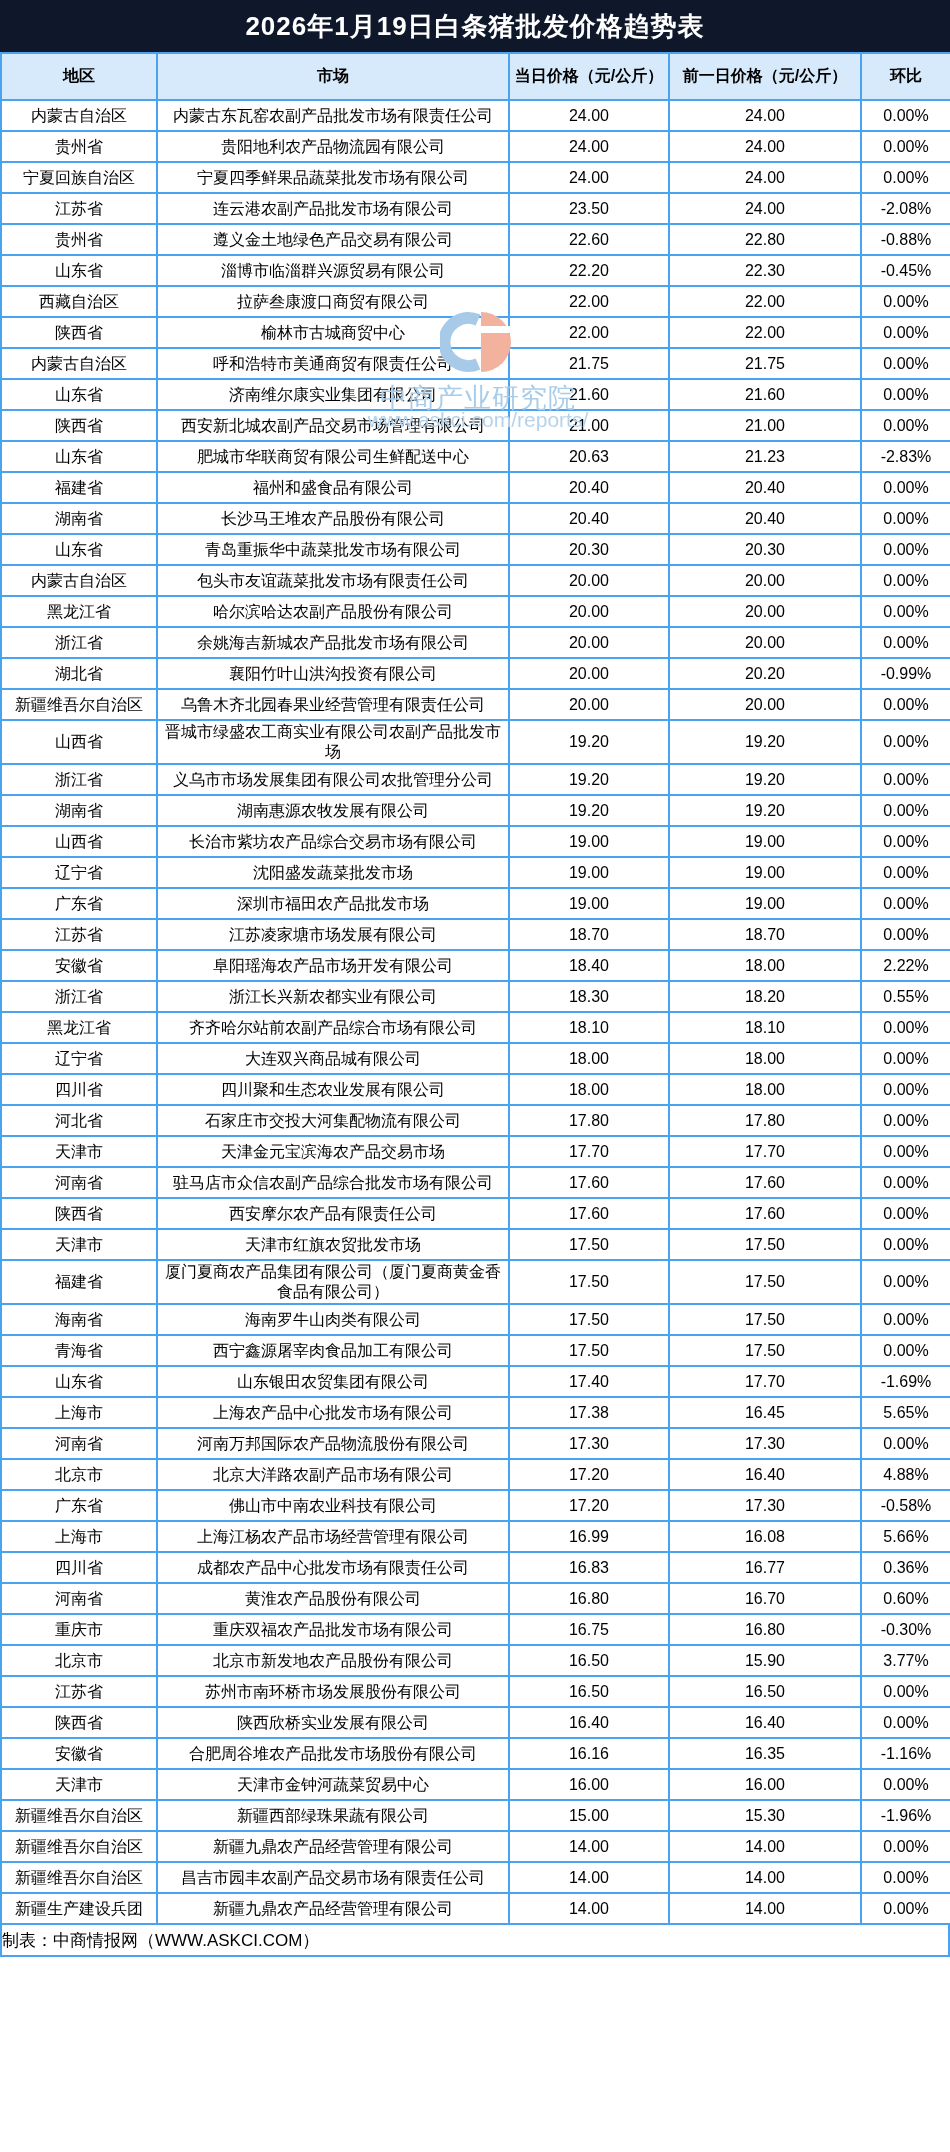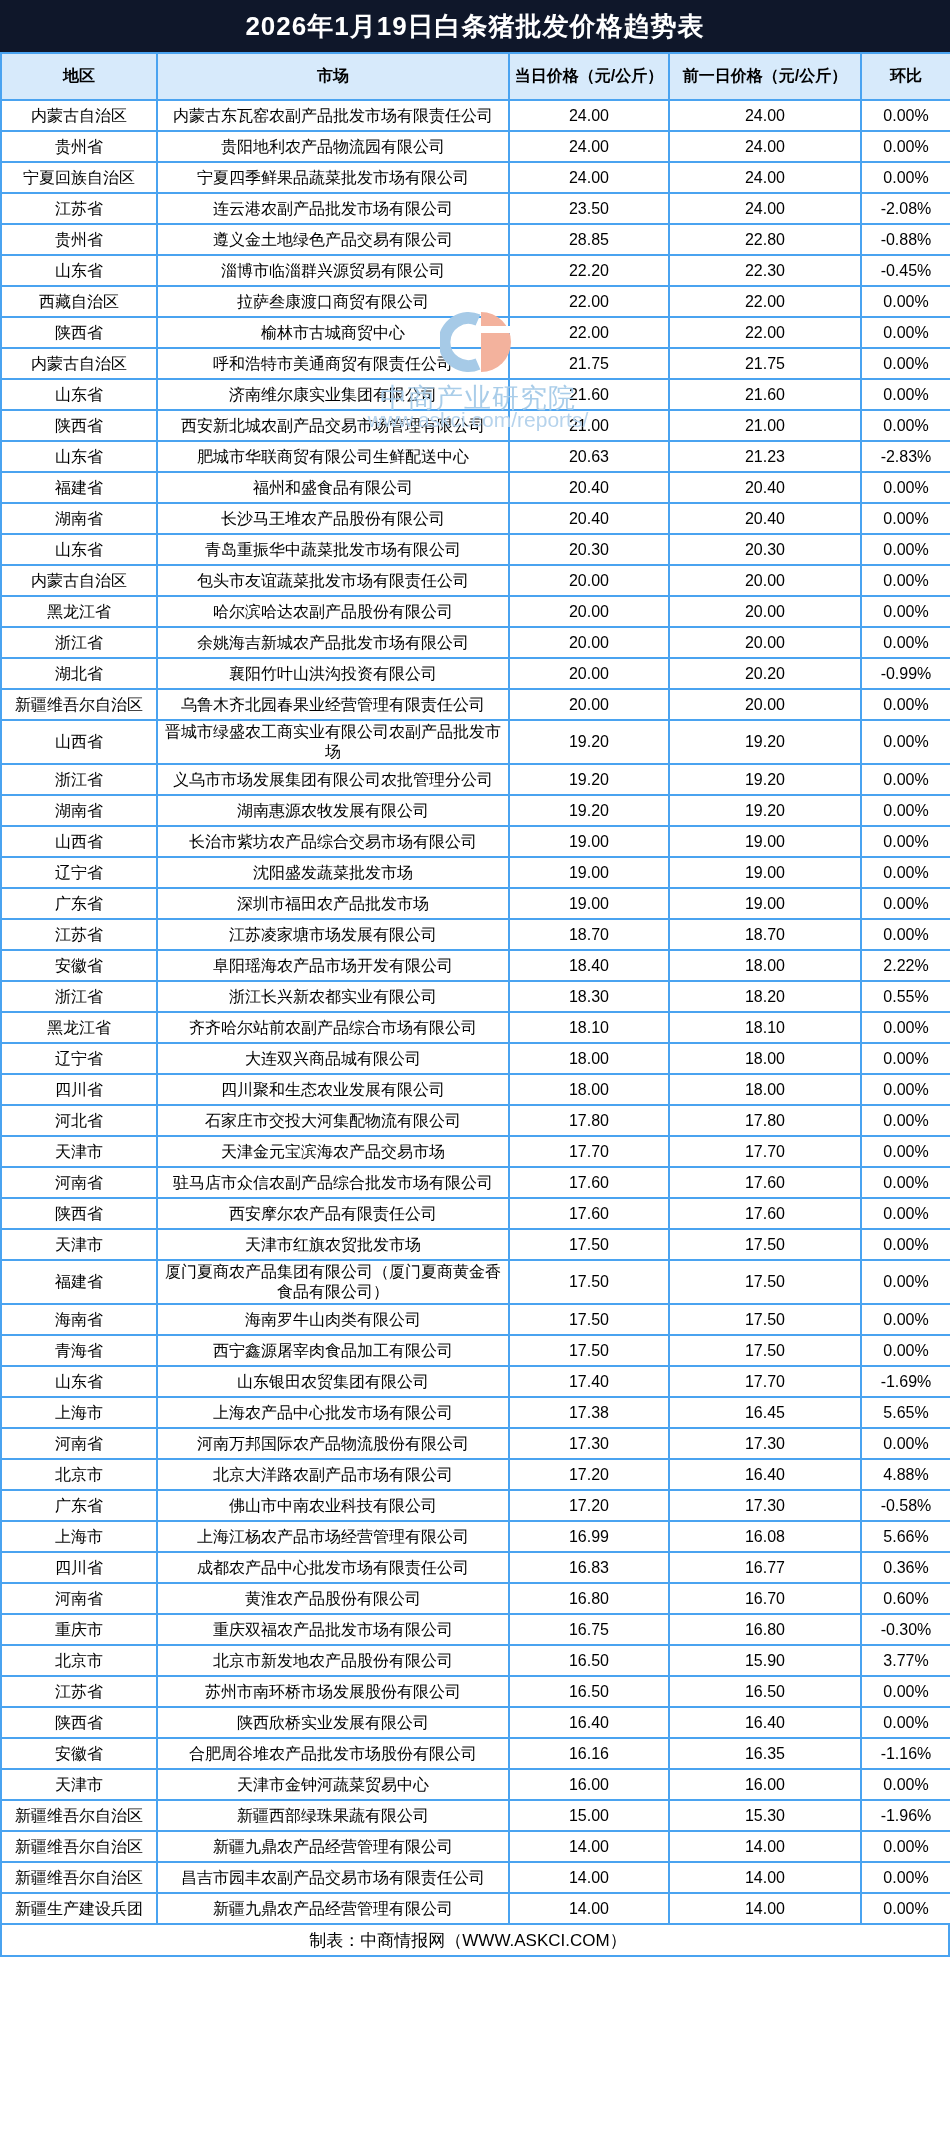--- a/index.html
+++ b/index.html
@@ -22,21 +22,21 @@
     color:#000000;overflow:hidden;
   }
   .price-table th{
     background:#d7eafb;font-weight:bold;font-size:16px;height:29px;padding:8px 2px;
   }
   .price-table td{
     background:#ffffff;font-size:16px;height:27px;padding:1px 4px;line-height:20px;
   }
   .footer-bar{
     height:30px;border:2px solid #4aa3f0;border-top:none;
-    display:flex;align-items:center;justify-content:center;
+    display:flex;align-items:center;justify-content:flex-start;
     padding-right:14px;font-size:17px;color:#000000;background:#ffffff;
   }
   .watermark{
     position:absolute;left:0;top:0;width:950px;height:0;
     pointer-events:none;z-index:5;
   }
   .wm-logo{position:absolute;left:440px;top:306px;width:72px;height:72px;}
   .wm-brand{
     position:absolute;left:298px;top:380px;width:360px;text-align:center;
     font-size:27px;font-weight:normal;color:#a9cde9;letter-spacing:1px;
@@ -95,21 +95,21 @@
         <tr>
           <td>江苏省</td>
           <td>连云港农副产品批发市场有限公司</td>
           <td>23.50</td>
           <td>24.00</td>
           <td>-2.08%</td>
         </tr>
         <tr>
           <td>贵州省</td>
           <td>遵义金土地绿色产品交易有限公司</td>
-          <td>28.85</td>
+          <td>22.60</td>
           <td>22.80</td>
           <td>-0.88%</td>
         </tr>
         <tr>
           <td>山东省</td>
           <td>淄博市临淄群兴源贸易有限公司</td>
           <td>22.20</td>
           <td>22.30</td>
           <td>-0.45%</td>
         </tr>

